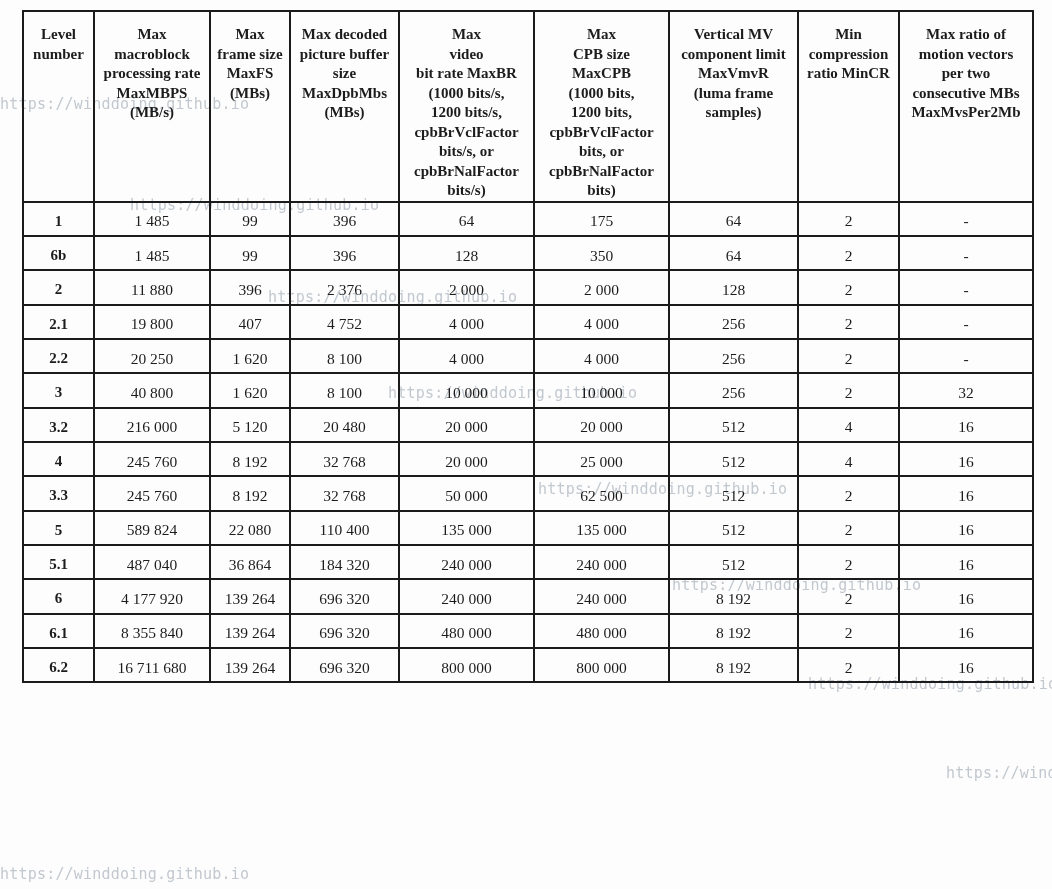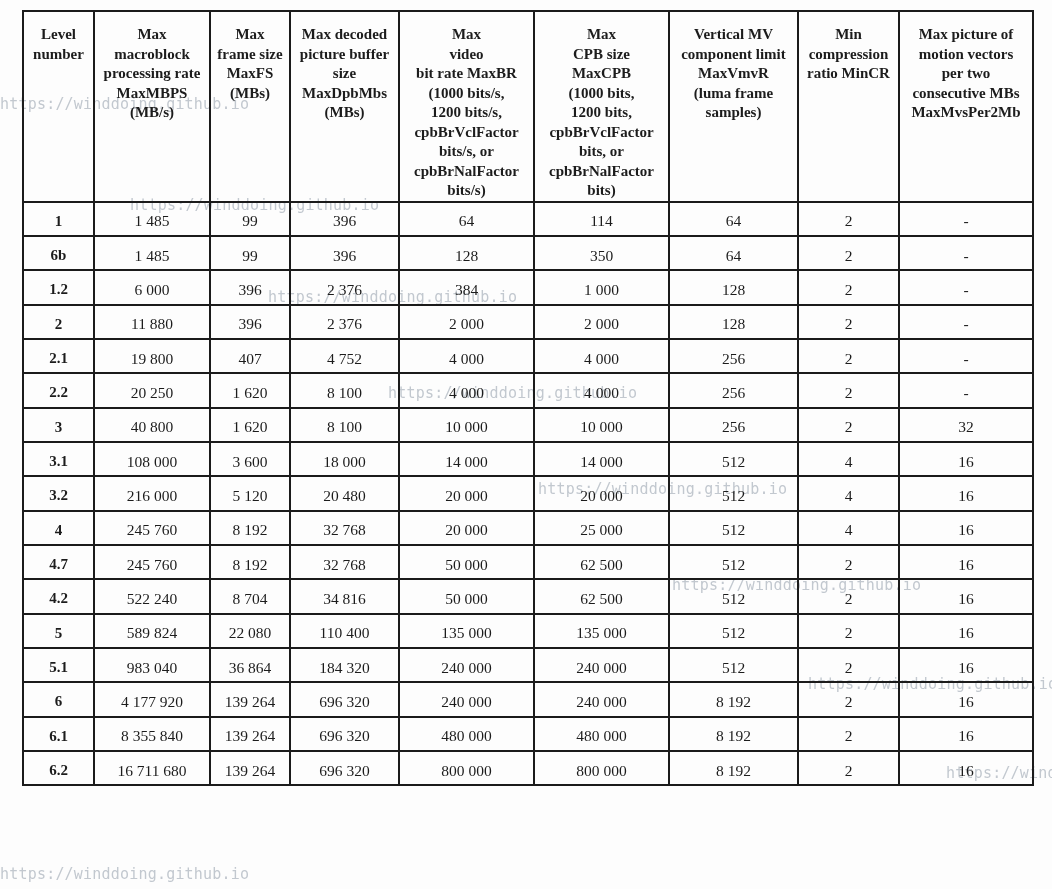--- a/index.html
+++ b/index.html
@@ -132,62 +132,51 @@
 cpbBrNalFactor
 bits)</th>
         <th>Vertical MV
 component limit
 MaxVmvR
 (luma frame
 samples)</th>
         <th>Min
 compression
 ratio MinCR</th>
-        <th>Max picture of
+        <th>Max ratio of
 motion vectors
 per two
 consecutive MBs
 MaxMvsPer2Mb</th>
       </tr>
     </thead>
   <tbody>
       <tr>
         <td class="level">1</td>
         <td class="value">1 485</td>
         <td class="value">99</td>
         <td class="value">396</td>
         <td class="value">64</td>
-        <td class="value">114</td>
+        <td class="value">175</td>
         <td class="value">64</td>
         <td class="value">2</td>
         <td class="value">-</td>
       </tr>
       <tr>
         <td class="level">6b</td>
         <td class="value">1 485</td>
         <td class="value">99</td>
         <td class="value">396</td>
         <td class="value">128</td>
         <td class="value">350</td>
         <td class="value">64</td>
         <td class="value">2</td>
         <td class="value">-</td>
       </tr>
       <tr>
-        <td class="level">1.2</td>
-        <td class="value">6 000</td>
-        <td class="value">396</td>
-        <td class="value">2 376</td>
-        <td class="value">384</td>
-        <td class="value">1 000</td>
-        <td class="value">128</td>
-        <td class="value">2</td>
-        <td class="value">-</td>
-      </tr>
-      <tr>
         <td class="level">2</td>
         <td class="value">11 880</td>
         <td class="value">396</td>
         <td class="value">2 376</td>
         <td class="value">2 000</td>
         <td class="value">2 000</td>
         <td class="value">128</td>
         <td class="value">2</td>
         <td class="value">-</td>
       </tr>
@@ -218,31 +207,20 @@
         <td class="value">40 800</td>
         <td class="value">1 620</td>
         <td class="value">8 100</td>
         <td class="value">10 000</td>
         <td class="value">10 000</td>
         <td class="value">256</td>
         <td class="value">2</td>
         <td class="value">32</td>
       </tr>
       <tr>
-        <td class="level">3.1</td>
-        <td class="value">108 000</td>
-        <td class="value">3 600</td>
-        <td class="value">18 000</td>
-        <td class="value">14 000</td>
-        <td class="value">14 000</td>
-        <td class="value">512</td>
-        <td class="value">4</td>
-        <td class="value">16</td>
-      </tr>
-      <tr>
         <td class="level">3.2</td>
         <td class="value">216 000</td>
         <td class="value">5 120</td>
         <td class="value">20 480</td>
         <td class="value">20 000</td>
         <td class="value">20 000</td>
         <td class="value">512</td>
         <td class="value">4</td>
         <td class="value">16</td>
       </tr>
@@ -251,55 +229,44 @@
         <td class="value">245 760</td>
         <td class="value">8 192</td>
         <td class="value">32 768</td>
         <td class="value">20 000</td>
         <td class="value">25 000</td>
         <td class="value">512</td>
         <td class="value">4</td>
         <td class="value">16</td>
       </tr>
       <tr>
-        <td class="level">4.7</td>
+        <td class="level">3.3</td>
         <td class="value">245 760</td>
         <td class="value">8 192</td>
         <td class="value">32 768</td>
-        <td class="value">50 000</td>
-        <td class="value">62 500</td>
-        <td class="value">512</td>
-        <td class="value">2</td>
-        <td class="value">16</td>
-      </tr>
-      <tr>
-        <td class="level">4.2</td>
-        <td class="value">522 240</td>
-        <td class="value">8 704</td>
-        <td class="value">34 816</td>
         <td class="value">50 000</td>
         <td class="value">62 500</td>
         <td class="value">512</td>
         <td class="value">2</td>
         <td class="value">16</td>
       </tr>
       <tr>
         <td class="level">5</td>
         <td class="value">589 824</td>
         <td class="value">22 080</td>
         <td class="value">110 400</td>
         <td class="value">135 000</td>
         <td class="value">135 000</td>
         <td class="value">512</td>
         <td class="value">2</td>
         <td class="value">16</td>
       </tr>
       <tr>
         <td class="level">5.1</td>
-        <td class="value">983 040</td>
+        <td class="value">487 040</td>
         <td class="value">36 864</td>
         <td class="value">184 320</td>
         <td class="value">240 000</td>
         <td class="value">240 000</td>
         <td class="value">512</td>
         <td class="value">2</td>
         <td class="value">16</td>
       </tr>
       <tr>
         <td class="level">6</td>

